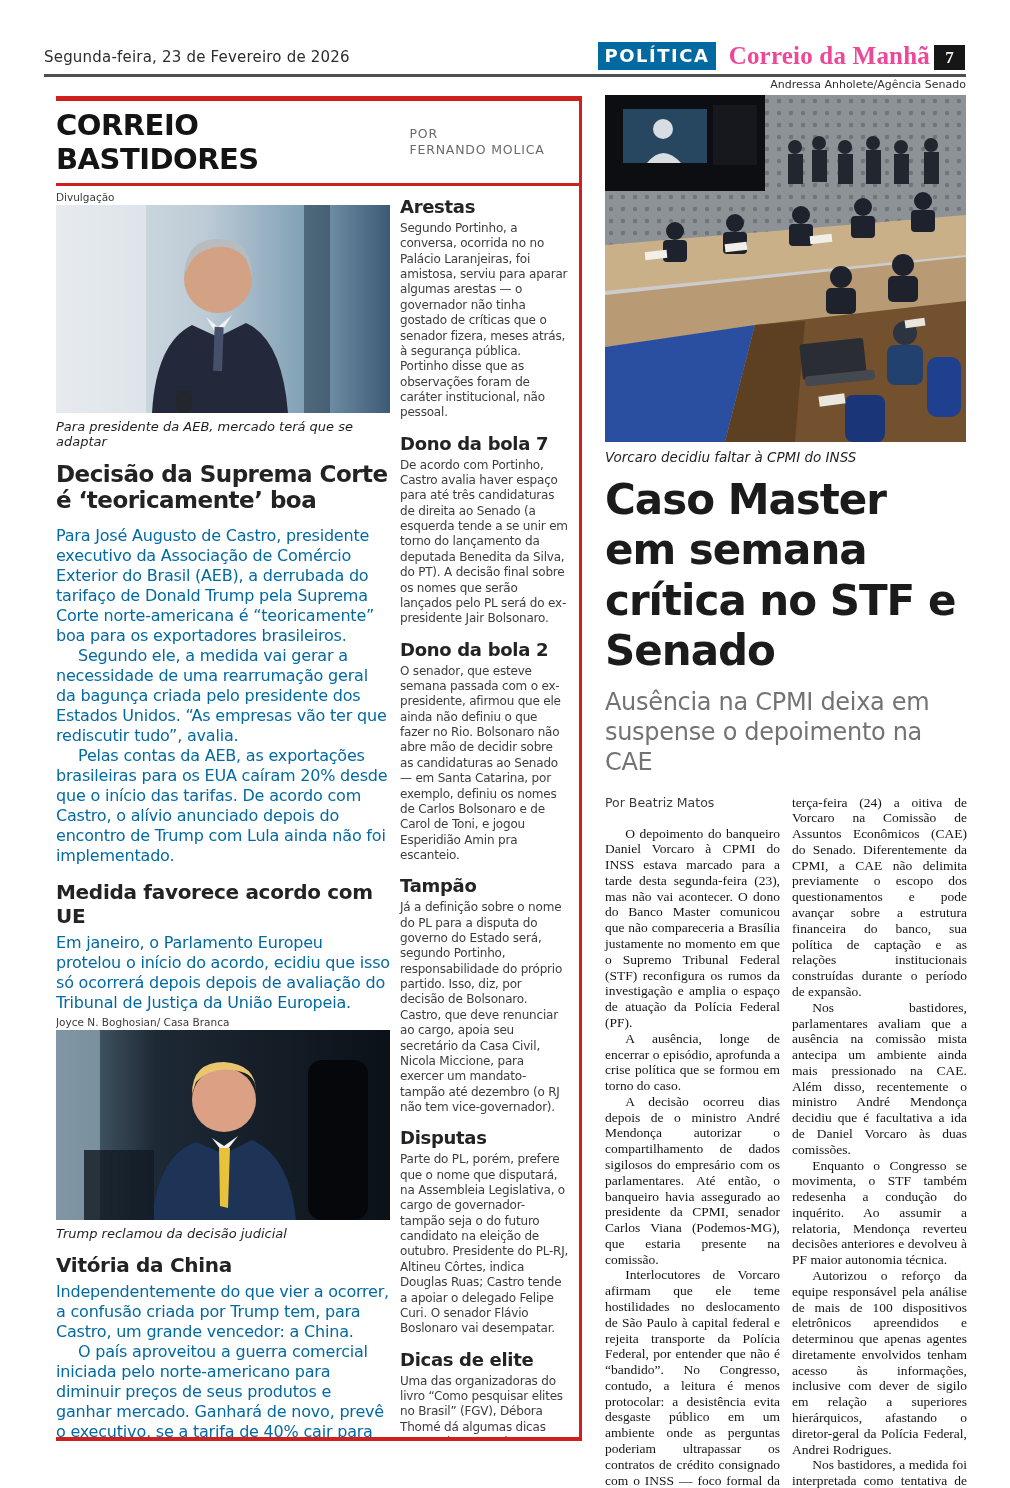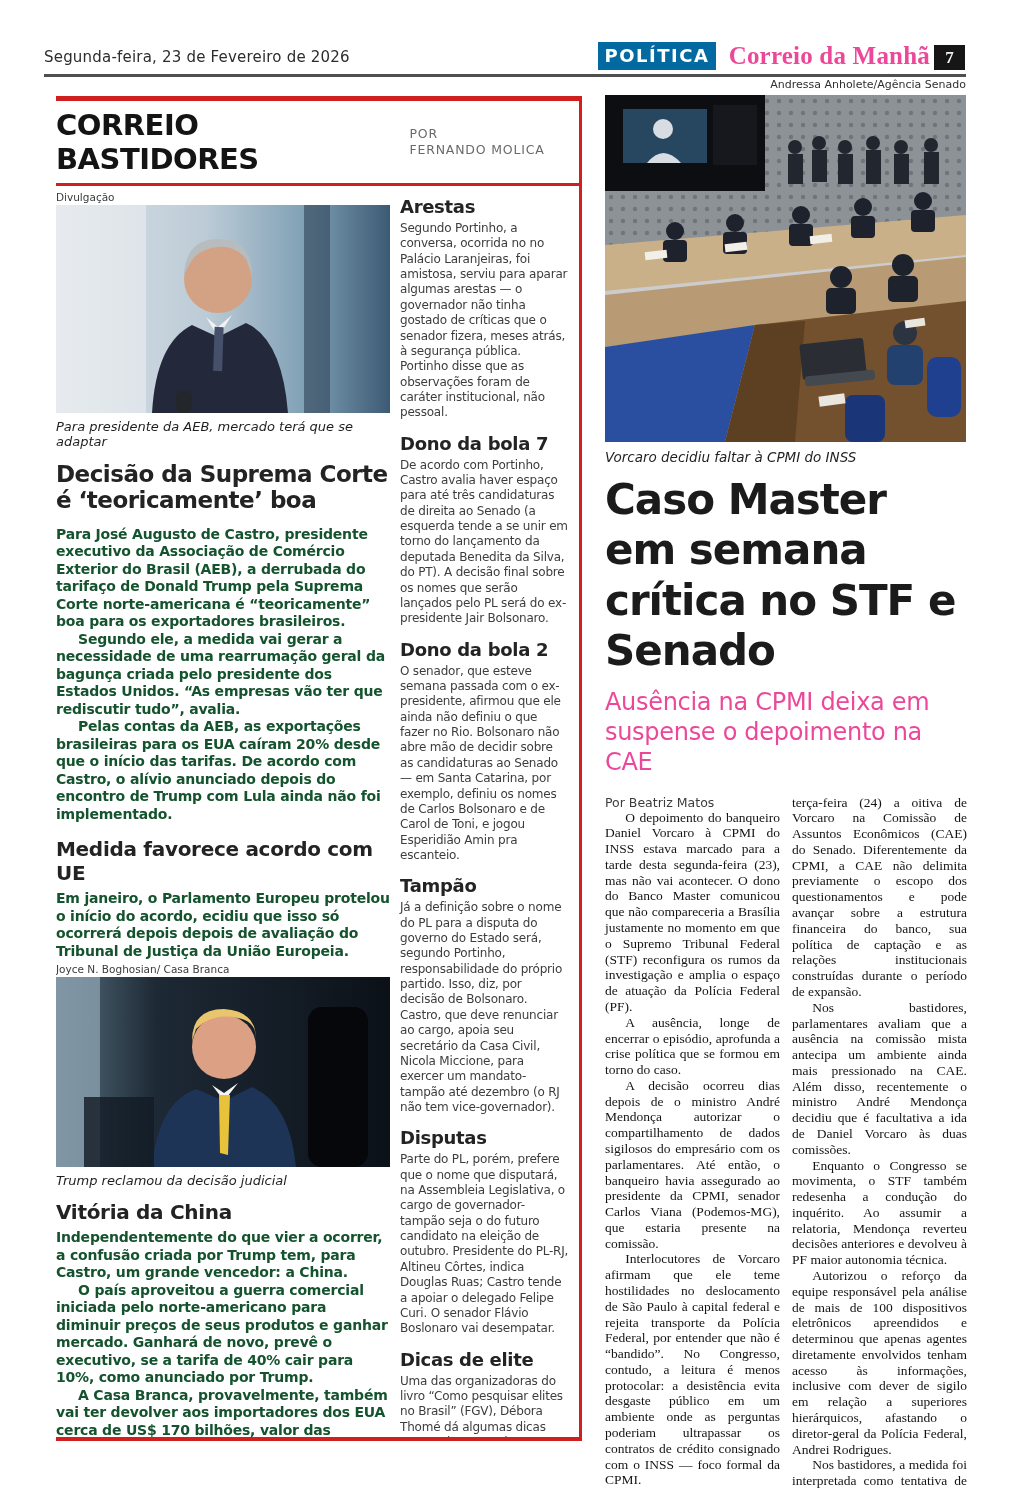--- a/index.html
+++ b/index.html
@@ -31,41 +31,41 @@
   .bast-title { font-size: 29px; font-weight: 800; letter-spacing: -0.5px; color: #141414; }
   .bast-byline { font-size: 12.5px; color: #6a6a6a; letter-spacing: 0.8px; line-height: 1.3; width: 160px; }
   .bast-content { display: flex; gap: 10px; padding-top: 2px; }
   .col-left { width: 334px; flex: none; }
   .col-mid { flex: 1; padding-right: 10px; }
 
   .credit { font-size: 10.5px; color: #3a3a3a; margin: 3px 0 2px; }
   .caption { font-style: italic; font-size: 13px; color: #1f1f1f; margin: 6px 0 12px; }
   .lead-head { font-size: 23px; font-weight: 700; line-height: 1.15; letter-spacing: -0.5px; color: #232323; margin: 4px 0 12px; }
   .sub-head { font-size: 20px; font-weight: 700; color: #232323; letter-spacing: -0.3px; margin: 14px 0 5px; }
-  .sans-flow p { font-size: 14px; line-height: 1.25; color: #14532d; letter-spacing: -0.2px; font-weight: bold; }
+  .sans-flow p { font-size: 16px; line-height: 1.25; color: #0369a1; letter-spacing: -0.2px; }
   .sans-flow p + p { text-indent: 22px; }
 
   .col-mid .note-head { font-size: 18px; font-weight: 700; color: #232323; margin: 12px 0 4px; letter-spacing: -0.3px; }
   .col-mid .note-head:first-child { margin-top: 8px; }
   .col-mid p { font-size: 12px; line-height: 1.28; color: #3d3d3d; letter-spacing: -0.2px; }
 
   .photo-frame { width: 100%; overflow: hidden; background: #ccc; }
   .photo-frame svg { display: block; width: 100%; height: 100%; }
 
   
   .master { position: absolute; left: 605px; top: 78px; width: 361px; }
   .master .credit-top { text-align: right; font-size: 11px; color: #2f2f2f; margin-bottom: 4px; }
   .master .photo-frame { height: 347px; }
   .master .caption { margin: 7px 0 10px; font-size: 13.5px; }
   .master-headline { font-size: 42px; font-weight: 700; line-height: 1.2; letter-spacing: -1px; color: #1b1b1b; margin: 6px 0 10px; }
-  .master-subhead { font-size: 24px; font-weight: 400; line-height: 1.25; color: #ec4899; letter-spacing: -0.3px; margin-bottom: 18px; }
+  .master-subhead { font-size: 24px; font-weight: 400; line-height: 1.25; color: #737373; letter-spacing: -0.3px; margin-bottom: 18px; }
   .master-cols { display: flex; gap: 12px; font-family: "Liberation Serif", serif; }
   .mcol { width: 175px; flex: none; }
   .mcol p { font-size: 13.5px; line-height: 1.17; text-align: justify; color: #141414; }
-  .byline { font-family: "DejaVu Sans", sans-serif; font-size: 12.5px; color: #3c3c3c; }
+  .byline { font-family: "DejaVu Sans", sans-serif; font-size: 12.5px; color: #3c3c3c; margin-bottom: 16px; }
   .mcol-1 p { text-indent: 1.5em; }
   .mcol-2 p + p { text-indent: 1.5em; }
 
   :root { --red: #cf1f1f; }
 </style>
 </head>
 <body>
 
 <div class="page">
 

